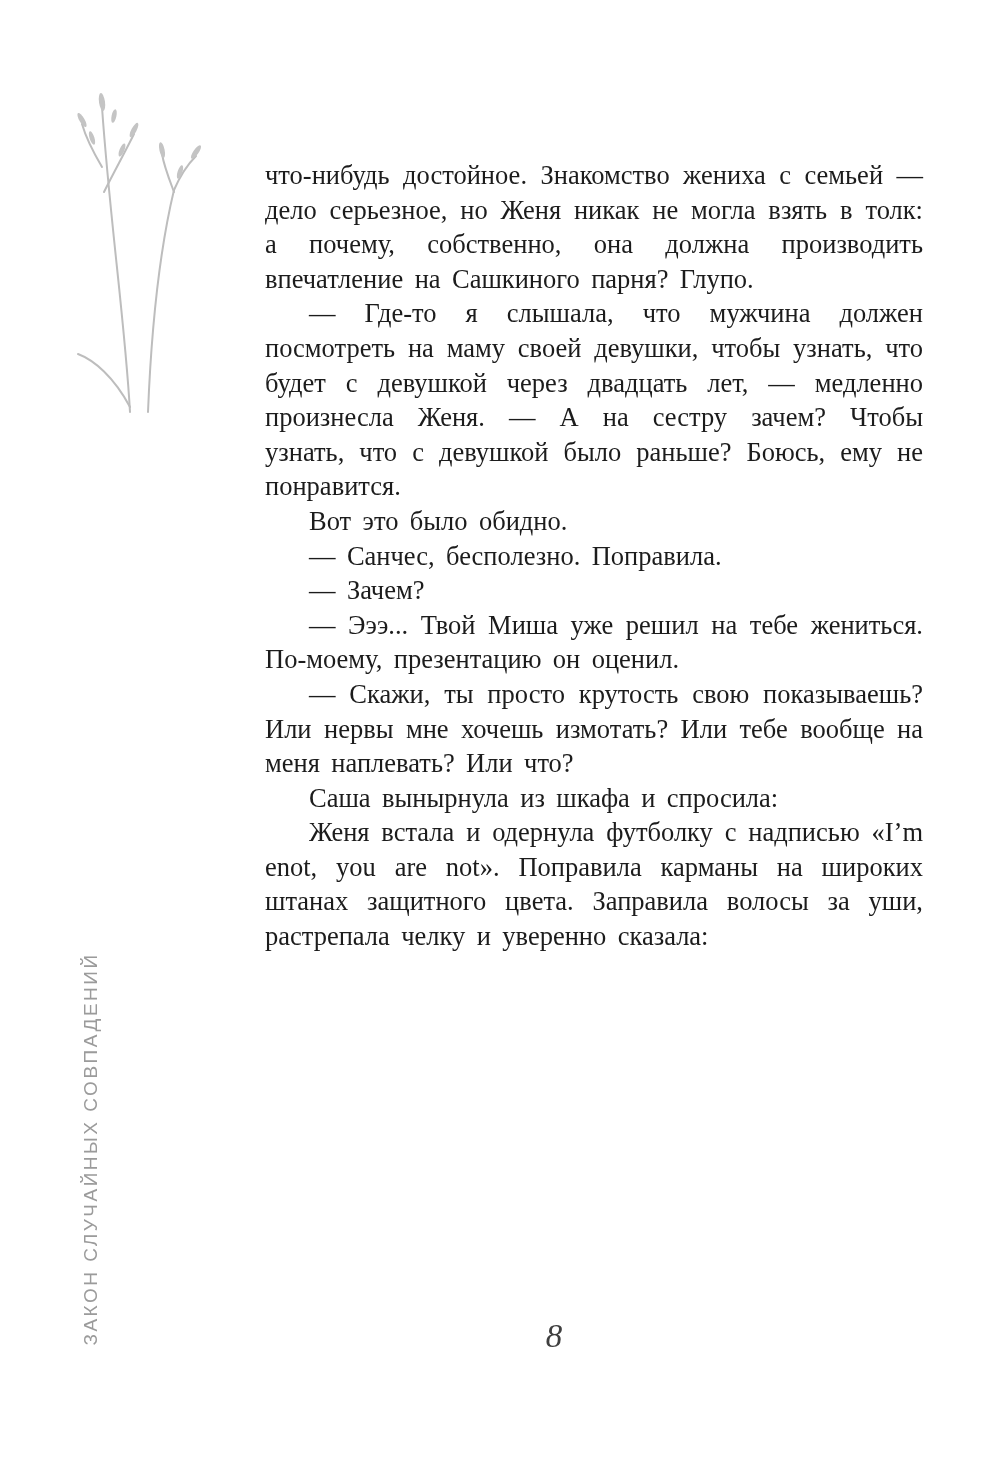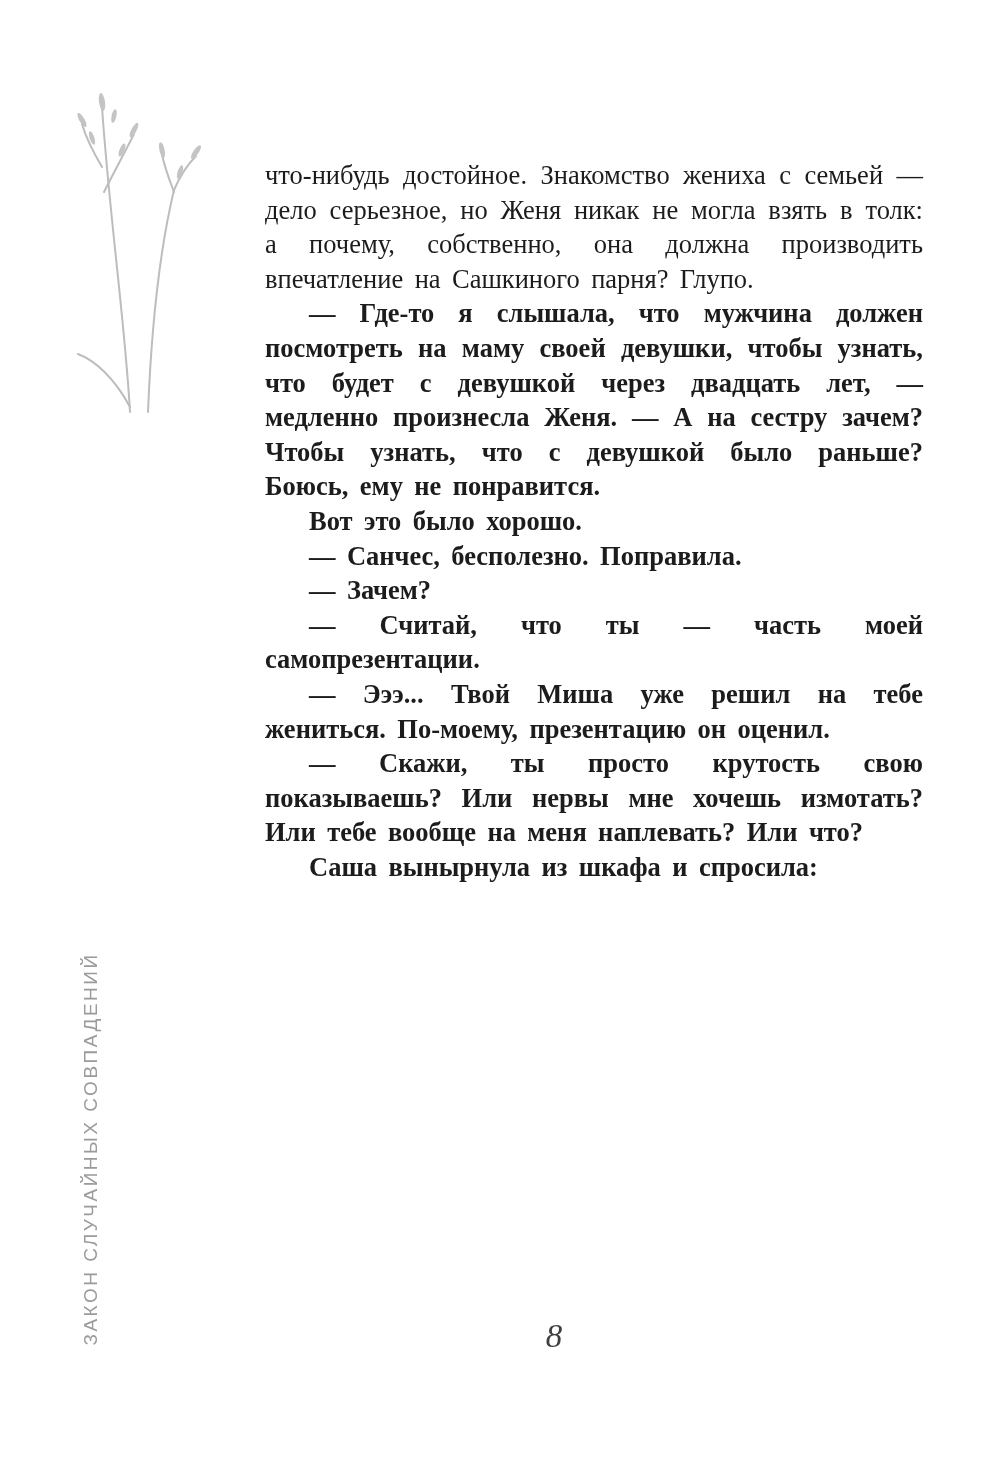--- a/index.html
+++ b/index.html
@@ -48,21 +48,20 @@
     text-align-last: left;
     word-spacing: 0.18em;
     margin-left: 40px;
   }
   .body-text p {
     margin: 0;
     padding: 0;
   }
   .body-text p.indent {
     text-indent: 44px;
-    font-weight: bold;
   }
   .page-number {
     position: absolute;
     left: 225px;
     top: 1318px;
     width: 658px;
     text-align: center;
     font-family: "Liberation Serif", serif;
     font-style: italic;
     font-size: 33px;
@@ -95,24 +94,24 @@
       <ellipse cx="110" cy="78" rx="2.6" ry="8" transform="rotate(-12 110 78)"></ellipse>
       <ellipse cx="128" cy="100" rx="2.4" ry="7" transform="rotate(18 128 100)"></ellipse>
     </g>
   </svg>
 
   <div class="side-title">ЗАКОН СЛУЧАЙНЫХ СОВПАДЕНИЙ</div>
 
   <div class="body-text">
       <p class="">что-нибудь достойное. Знакомство жениха с семьей — дело серьезное, но Женя никак не могла взять в толк: а почему, собственно, она должна производить впечатление на Сашкиного парня? Глупо.</p>
       <p class="indent">— Где-то я слышала, что мужчина должен посмотреть на маму своей девушки, чтобы узнать, что будет с девушкой через двадцать лет, — медленно произнесла Женя. — А на сестру зачем? Чтобы узнать, что с девушкой было раньше? Боюсь, ему не понравится.</p>
-      <p class="indent">Вот это было хорошо.</p>
+      <p class="indent">Вот это было обидно.</p>
       <p class="indent">— Санчес, бесполезно. Поправила.</p>
       <p class="indent">— Зачем?</p>
-      <p class="indent">— Считай, что ты — часть моей самопрезентации.</p>
       <p class="indent">— Эээ... Твой Миша уже решил на тебе жениться. По-моему, презентацию он оценил.</p>
       <p class="indent">— Скажи, ты просто крутость свою показываешь? Или нервы мне хочешь измотать? Или тебе вообще на меня наплевать? Или что?</p>
       <p class="indent">Саша вынырнула из шкафа и спросила:</p>
+      <p class="indent">Женя встала и одернула футболку с надписью «I’m enot, you are not». Поправила карманы на широких штанах защитного цвета. Заправила волосы за уши, растрепала челку и уверенно сказала:</p>
     </div>
 
   <div class="page-number">8</div>
 
 </div>
 
 </body></html>

